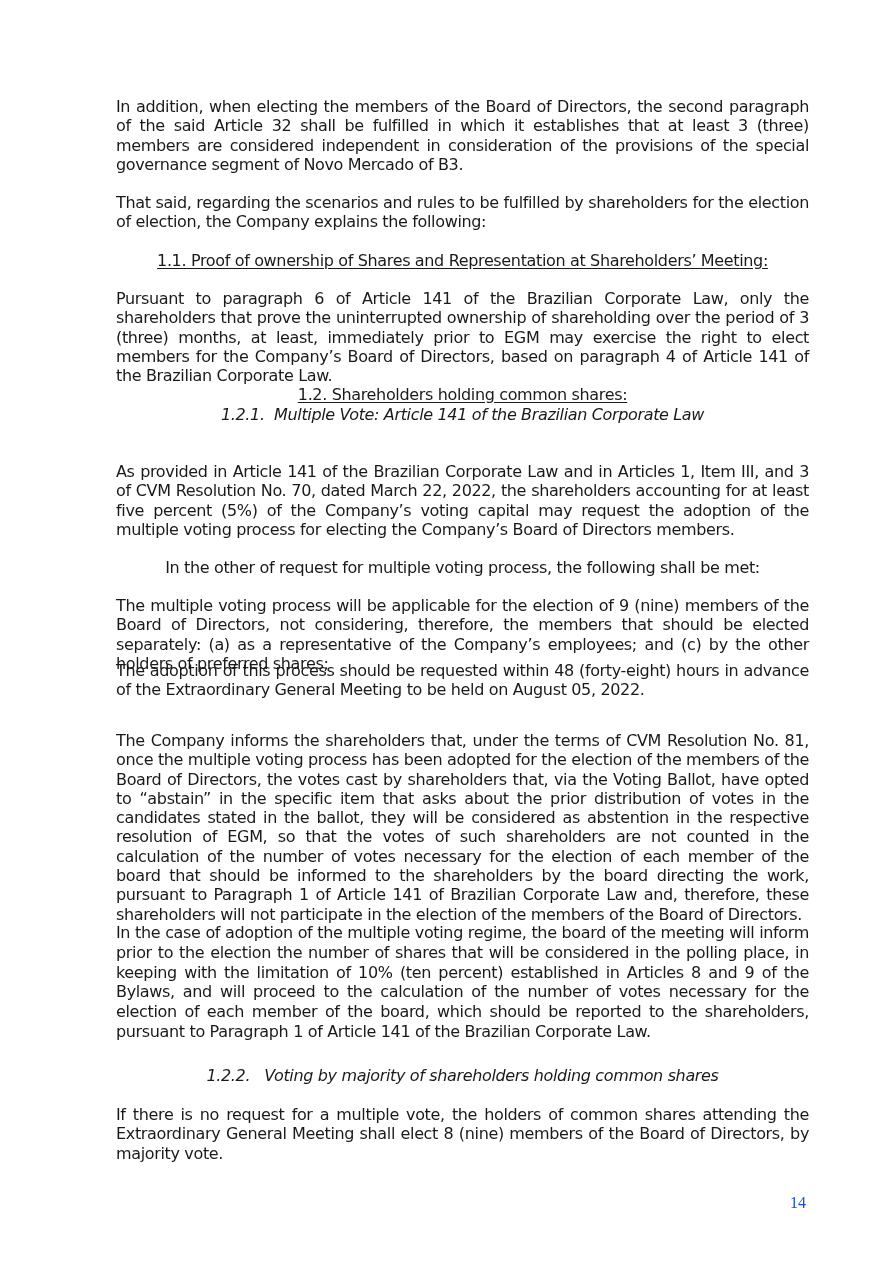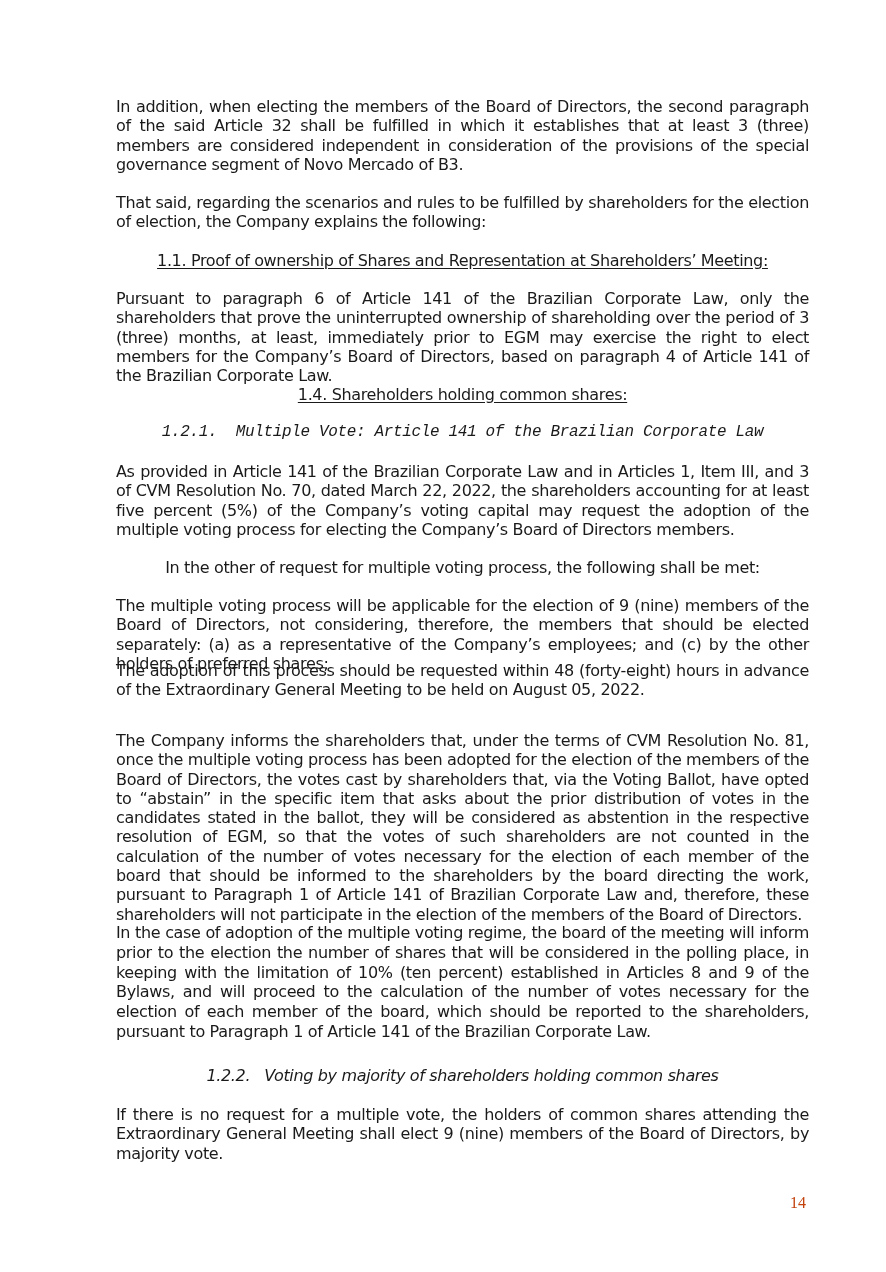--- a/index.html
+++ b/index.html
@@ -47,53 +47,53 @@
   }
   .heading-i {
     font-style: italic;
   }
   .page-number {
     position: absolute;
     left: 790px;
     top: 1194px;
     font-family: "Liberation Serif", serif;
     font-size: 16px;
-    color: #c2410c;
+    color: #1d4ed8;
   }
 </style>
 </head>
 <body>
 
 <div class="page">
   <div class="content">
 
     <p class="block" style="top:0px;">In addition, when electing the members of the Board of Directors, the second paragraph of the said Article 32 shall be fulfilled in which it establishes that at least 3 (three) members are considered independent in consideration of the provisions of the special governance segment of Novo Mercado of B3.</p>
 
     <p class="block" style="top:96px;">That said, regarding the scenarios and rules to be fulfilled by shareholders for the election of election, the Company explains the following:</p>
 
     <p class="block last-left heading-u" style="top:154px;">1.1. Proof of ownership of Shares and Representation at Shareholders’ Meeting:</p>
 
     <p class="block" style="top:192px;">Pursuant to paragraph 6 of Article 141 of the Brazilian Corporate Law, only the shareholders that prove the uninterrupted ownership of shareholding over the period of 3 (three) months, at least, immediately prior to EGM may exercise the right to elect members for the Company’s Board of Directors, based on paragraph 4 of Article 141 of the Brazilian Corporate Law.</p>
 
-    <p class="block last-left heading-u" style="top:288px;">1.4. Shareholders holding common shares:</p>
+    <p class="block last-left heading-u" style="top:288px;">1.2. Shareholders holding common shares:</p>
 
-    <p class="block last-left heading-i" style="top:326px; white-space:pre;font-family:Liberation Mono, monospace;">1.2.1.  Multiple Vote: Article 141 of the Brazilian Corporate Law</p>
+    <p class="block last-left heading-i" style="top:308px; white-space:pre;">1.2.1.  Multiple Vote: Article 141 of the Brazilian Corporate Law</p>
 
     <p class="block" style="top:365px;">As provided in Article 141 of the Brazilian Corporate Law and in Articles 1, Item III, and 3 of CVM Resolution No. 70, dated March 22, 2022, the shareholders accounting for at least five percent (5%) of the Company’s voting capital may request the adoption of the multiple voting process for electing the Company’s Board of Directors members.</p>
 
     <p class="block last-left" style="top:461px;">In the other of request for multiple voting process, the following shall be met:</p>
 
     <p class="block" style="top:499px;">The multiple voting process will be applicable for the election of 9 (nine) members of the Board of Directors, not considering, therefore, the members that should be elected separately: (a) as a representative of the Company’s employees; and (c) by the other holders of preferred shares;</p>
 
     <p class="block" style="top:564px;">The adoption of this process should be requested within 48 (forty-eight) hours in advance of the Extraordinary General Meeting to be held on August 05, 2022.</p>
 
     <p class="block" style="top:634px;">The Company informs the shareholders that, under the terms of CVM Resolution No. 81, once the multiple voting process has been adopted for the election of the members of the Board of Directors, the votes cast by shareholders that, via the Voting Ballot, have opted to “abstain” in the specific item that asks about the prior distribution of votes in the candidates stated in the ballot, they will be considered as abstention in the respective resolution of EGM, so that the votes of such shareholders are not counted in the calculation of the number of votes necessary for the election of each member of the board that should be informed to the shareholders by the board directing the work, pursuant to Paragraph 1 of Article 141 of Brazilian Corporate Law and, therefore, these shareholders will not participate in the election of the members of the Board of Directors.</p>
 
     <p class="block" style="top:826px; line-height:19.8px;">In the case of adoption of the multiple voting regime, the board of the meeting will inform prior to the election the number of shares that will be considered in the polling place, in keeping with the limitation of 10% (ten percent) established in Articles 8 and 9 of the Bylaws, and will proceed to the calculation of the number of votes necessary for the election of each member of the board, which should be reported to the shareholders, pursuant to Paragraph 1 of Article 141 of the Brazilian Corporate Law.</p>
 
     <p class="block last-left heading-i" style="top:969px; white-space:pre;">1.2.2.   Voting by majority of shareholders holding common shares</p>
 
-    <p class="block" style="top:1008px;">If there is no request for a multiple vote, the holders of common shares attending the Extraordinary General Meeting shall elect 9 (nine) members of the Board of Directors, by majority vote.</p>
+    <p class="block" style="top:1008px;">If there is no request for a multiple vote, the holders of common shares attending the Extraordinary General Meeting shall elect 8 (nine) members of the Board of Directors, by majority vote.</p>
 
   </div>
 
   <div class="page-number">14</div>
 </div>
 
 </body></html>

